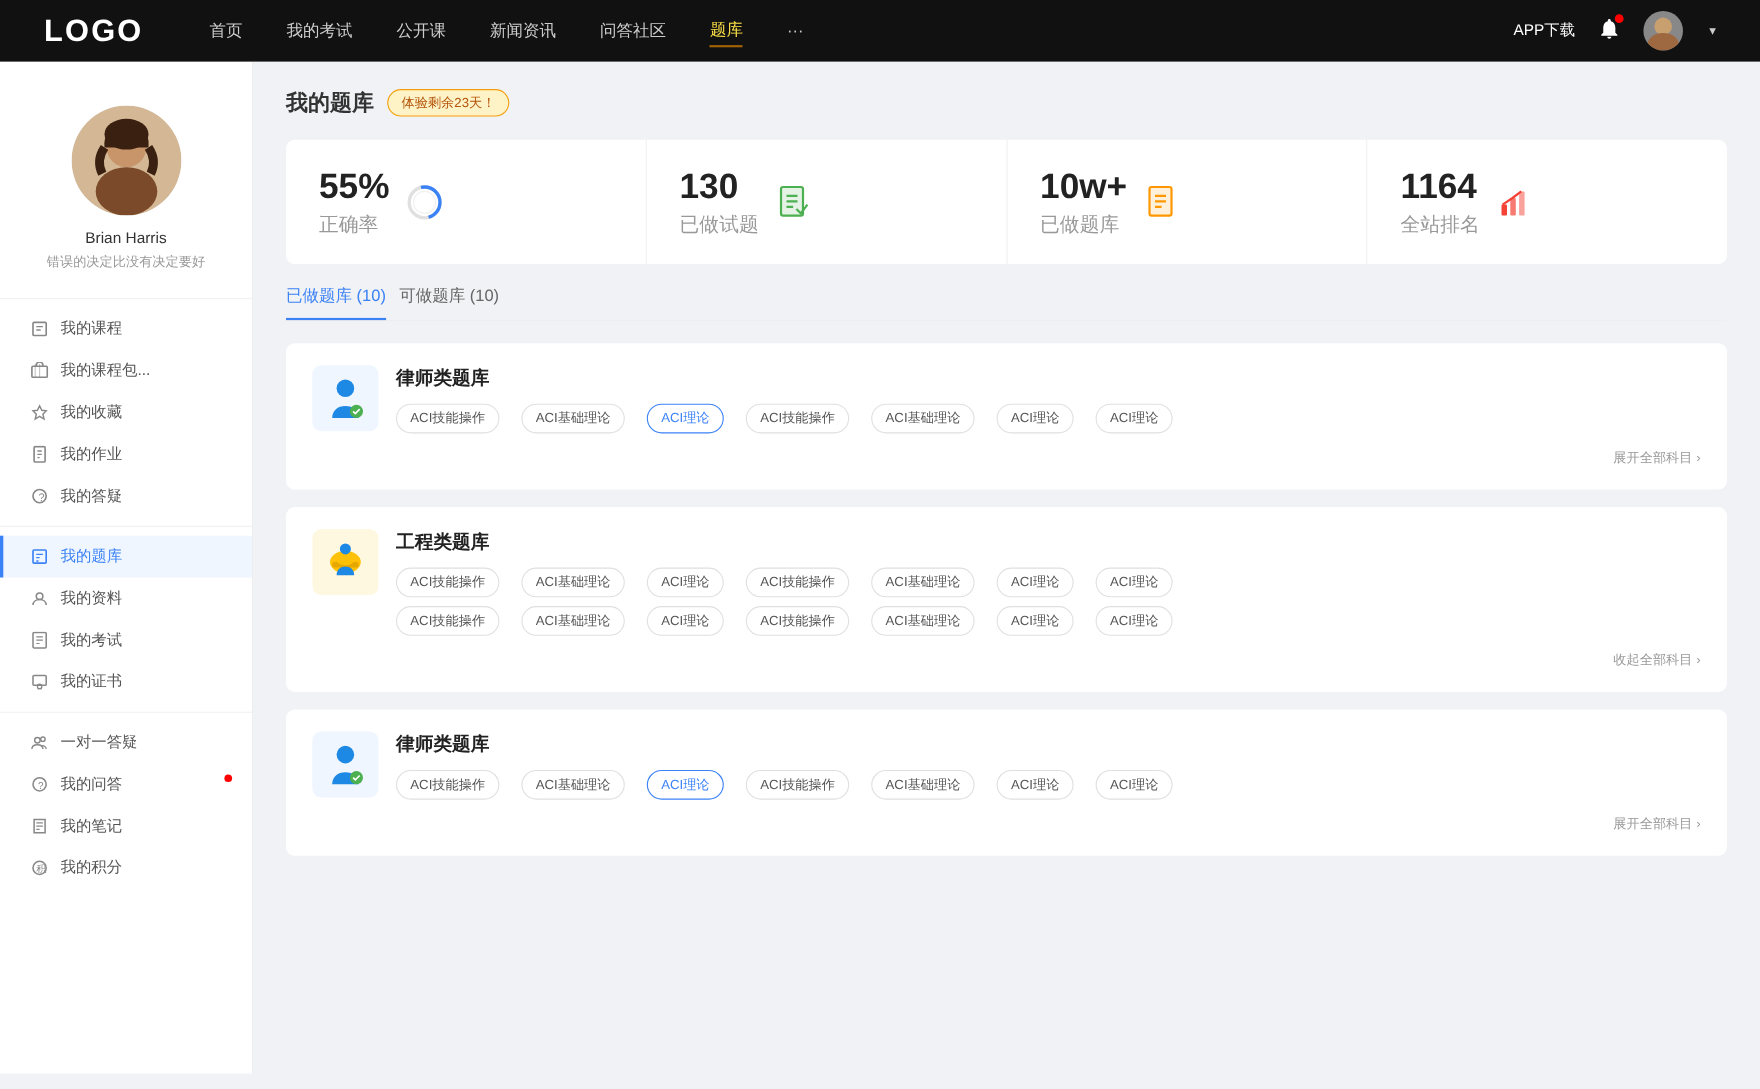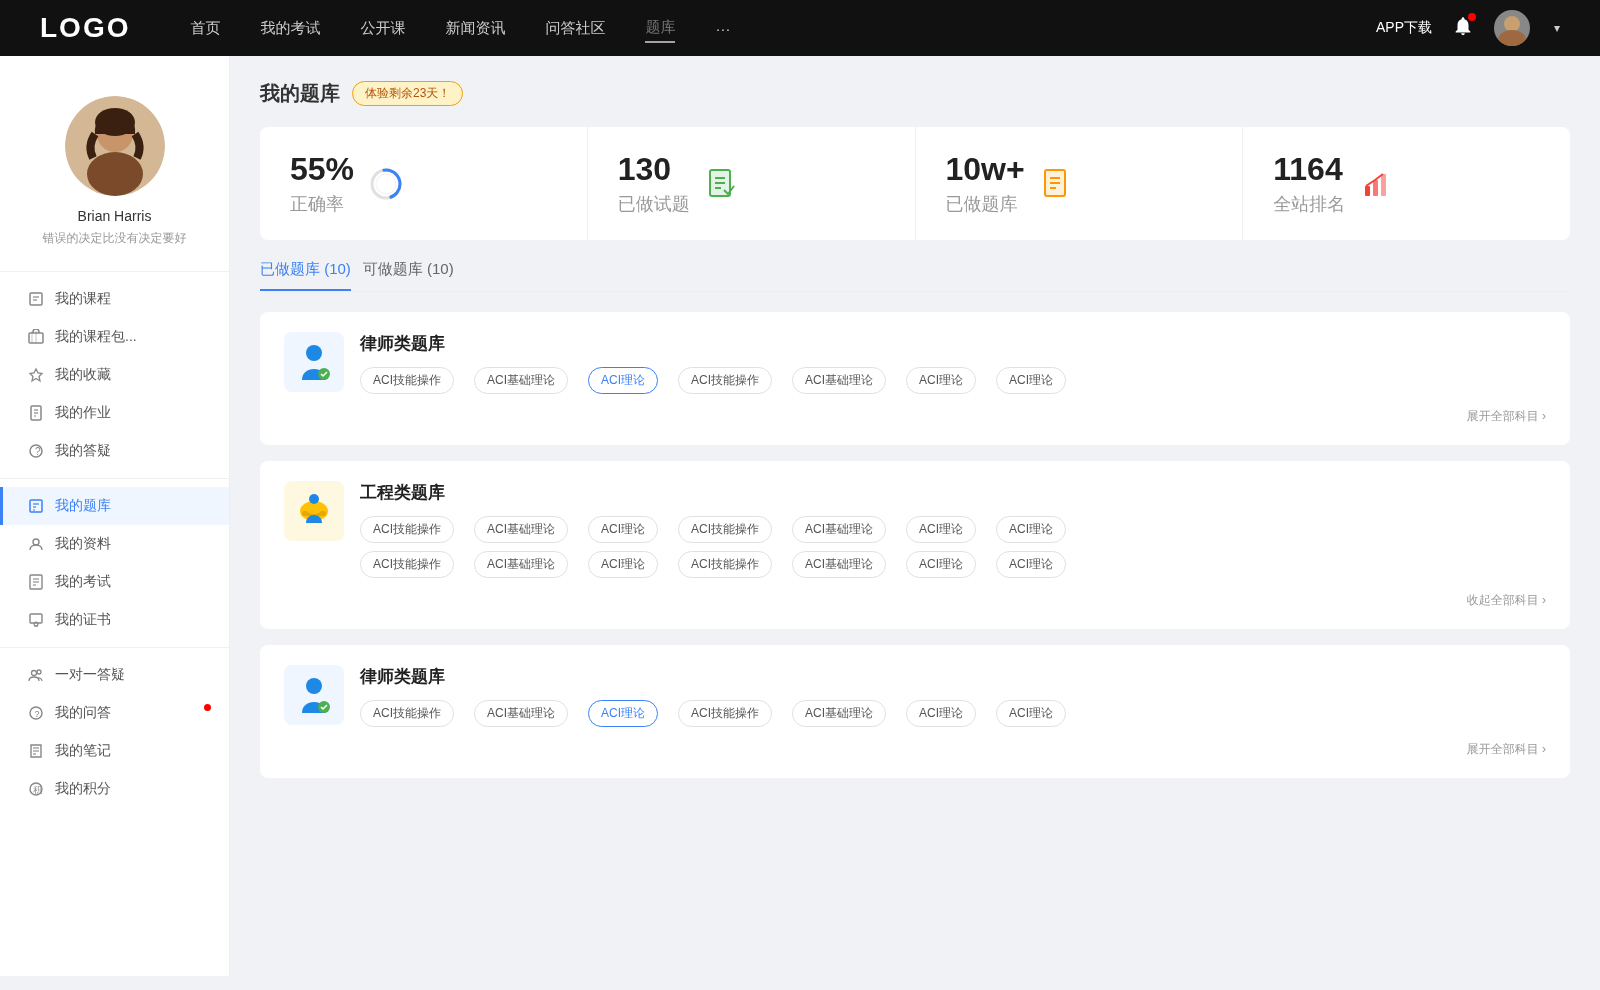--- a/index.html
+++ b/index.html
@@ -2,21 +2,21 @@
 <html><head>
   <meta charset="utf-8">
   <style>
     * { box-sizing: border-box; margin: 0; padding: 0; }
     body { font-family: "PingFang SC", "Microsoft YaHei", sans-serif; background: #f0f2f5; min-height: 990px; }
 
     
     .nav { background: #111; height: 56px; display: flex; align-items: center; padding: 0 40px; gap: 40px; position: relative; }
     .nav-logo { color: #fff; font-size: 28px; font-weight: bold; letter-spacing: 2px; margin-right: 20px; }
     .nav-item { color: #ccc; font-size: 15px; cursor: pointer; padding: 4px 0; text-decoration: none; }
-    .nav-item.active { color: #737373; border-bottom: 2px solid #a3a3a3; }
+    .nav-item.active { color: #fde047; border-bottom: 2px solid #a16207; }
     .nav-right { margin-left: auto; display: flex; align-items: center; gap: 20px; }
     .nav-app { color: #fff; font-size: 14px; cursor: pointer; }
     .nav-bell { position: relative; cursor: pointer; }
     .nav-bell svg { fill: #fff; width: 22px; height: 22px; }
     .nav-bell-dot { position: absolute; top: -2px; right: -2px; width: 8px; height: 8px; background: #f00; border-radius: 50%; }
     .nav-avatar { width: 36px; height: 36px; border-radius: 50%; background: #888; overflow: hidden; cursor: pointer; display: flex; align-items: center; justify-content: center; }
     .nav-chevron { color: #ccc; font-size: 12px; cursor: pointer; margin-left: 4px; }
 
     
     .layout { display: flex; min-height: 920px; }

